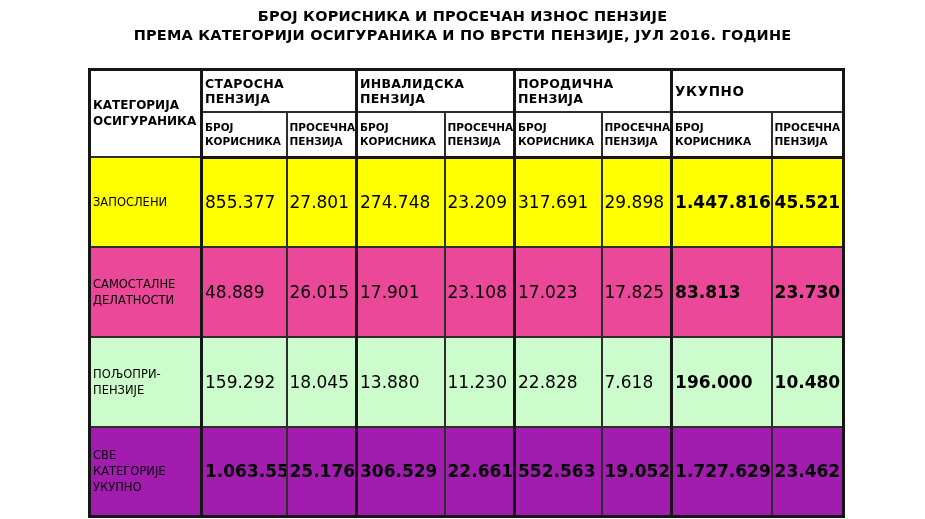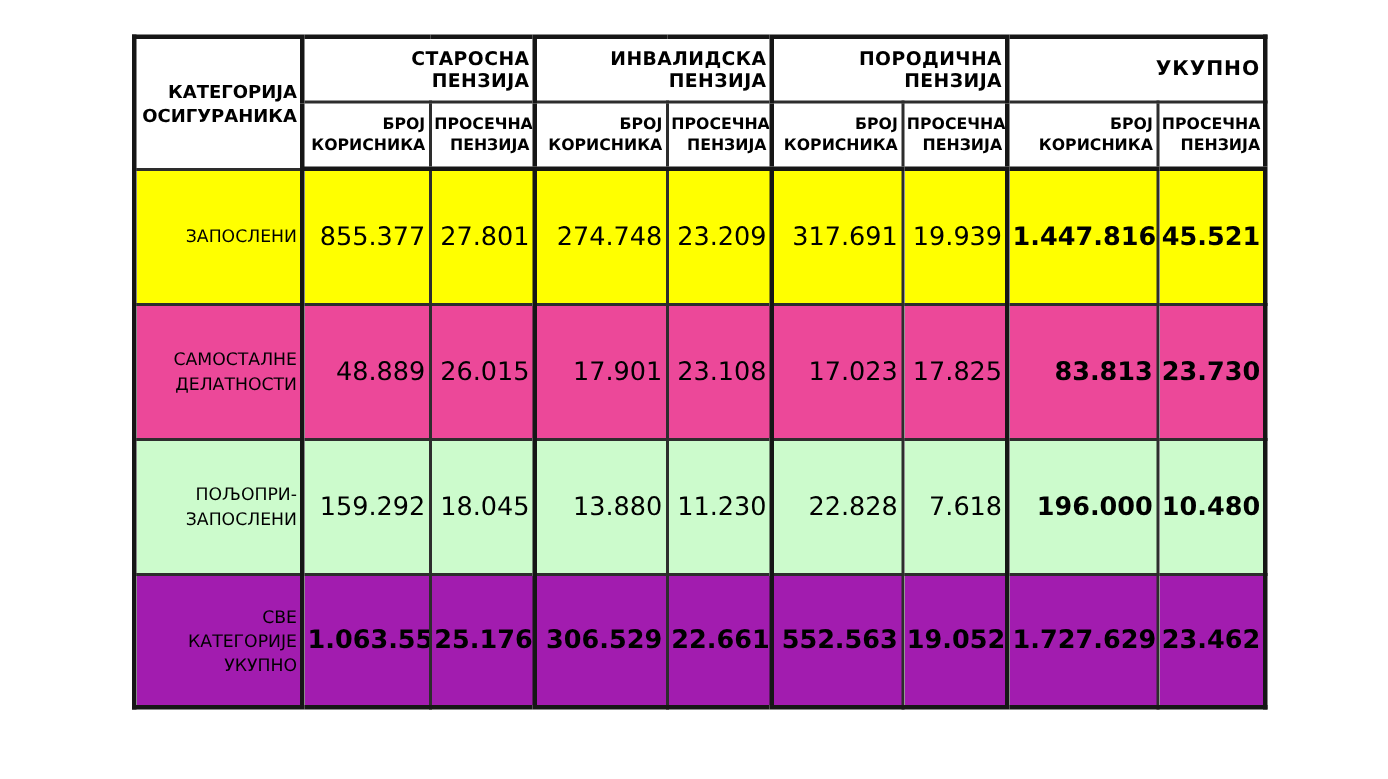--- a/index.html
+++ b/index.html
@@ -24,21 +24,21 @@
   table.pension {
     border-collapse: collapse;
     table-layout: fixed;
     width: 754px;
     margin: 23px 0 0 88px;
     background: #fff;
     border: 3px solid #161616;
   }
   table.pension th, table.pension td {
     border: 2px solid #2d2d2d;
-    text-align: right;
+    text-align: left;
     vertical-align: middle;
     padding: 0 2px;
     white-space: pre-line;
     overflow: hidden;
   }
   
   .gsep { border-left: 3px solid #161616 !important; }
 
   tr.group-row    { height: 43px; }
   tr.subhead-row  { height: 45px; }
@@ -58,20 +58,24 @@
   .row-zaposleni  td { background: #ffff00; }
   .row-samostalne td { background: #ec4899; }
   .row-poljopr    td { background: #ccfbcc; }
   .row-sve        td { background: #a21caf; }
 </style>
 </head>
 <body>
 
 <div class="page">
 
+  <div class="title-block">
+    <div>БРОЈ КОРИСНИКА И ПРОСЕЧАН ИЗНОС ПЕНЗИЈЕ</div>
+    <div>ПРЕМА КАТЕГОРИЈИ ОСИГУРАНИКА И ПО ВРСТИ ПЕНЗИЈЕ, ЈУЛ 2016. ГОДИНЕ</div>
+  </div>
 
   <table class="pension">
     <colgroup>
       <col style="width:112px">
       <col style="width:85px">
         <col style="width:70px">
       <col style="width:88px">
         <col style="width:70px">
       <col style="width:87px">
         <col style="width:70px">
@@ -108,41 +112,41 @@
 ПЕНЗИЈА</th>
     </tr>
 
     <tr class="data-row row-zaposleni">
       <td class="row-label">ЗАПОСЛЕНИ</td>
       <td class="num gsep">855.377</td>
       <td class="num">27.801</td>
       <td class="num gsep">274.748</td>
       <td class="num">23.209</td>
       <td class="num gsep">317.691</td>
-      <td class="num">19.939</td>
+      <td class="num">29.898</td>
       <td class="num bold gsep">1.447.816</td>
       <td class="num bold">45.521</td>
     </tr>
 
     <tr class="data-row row-samostalne">
       <td class="row-label">САМОСТАЛНЕ
 ДЕЛАТНОСТИ</td>
       <td class="num gsep">48.889</td>
       <td class="num">26.015</td>
       <td class="num gsep">17.901</td>
       <td class="num">23.108</td>
       <td class="num gsep">17.023</td>
       <td class="num">17.825</td>
       <td class="num bold gsep">83.813</td>
       <td class="num bold">23.730</td>
     </tr>
 
     <tr class="data-row row-poljopr">
       <td class="row-label">ПОЉОПРИ-
-ЗАПОСЛЕНИ</td>
+ПЕНЗИЈЕ</td>
       <td class="num gsep">159.292</td>
       <td class="num">18.045</td>
       <td class="num gsep">13.880</td>
       <td class="num">11.230</td>
       <td class="num gsep">22.828</td>
       <td class="num">7.618</td>
       <td class="num bold gsep">196.000</td>
       <td class="num bold">10.480</td>
     </tr>
 

